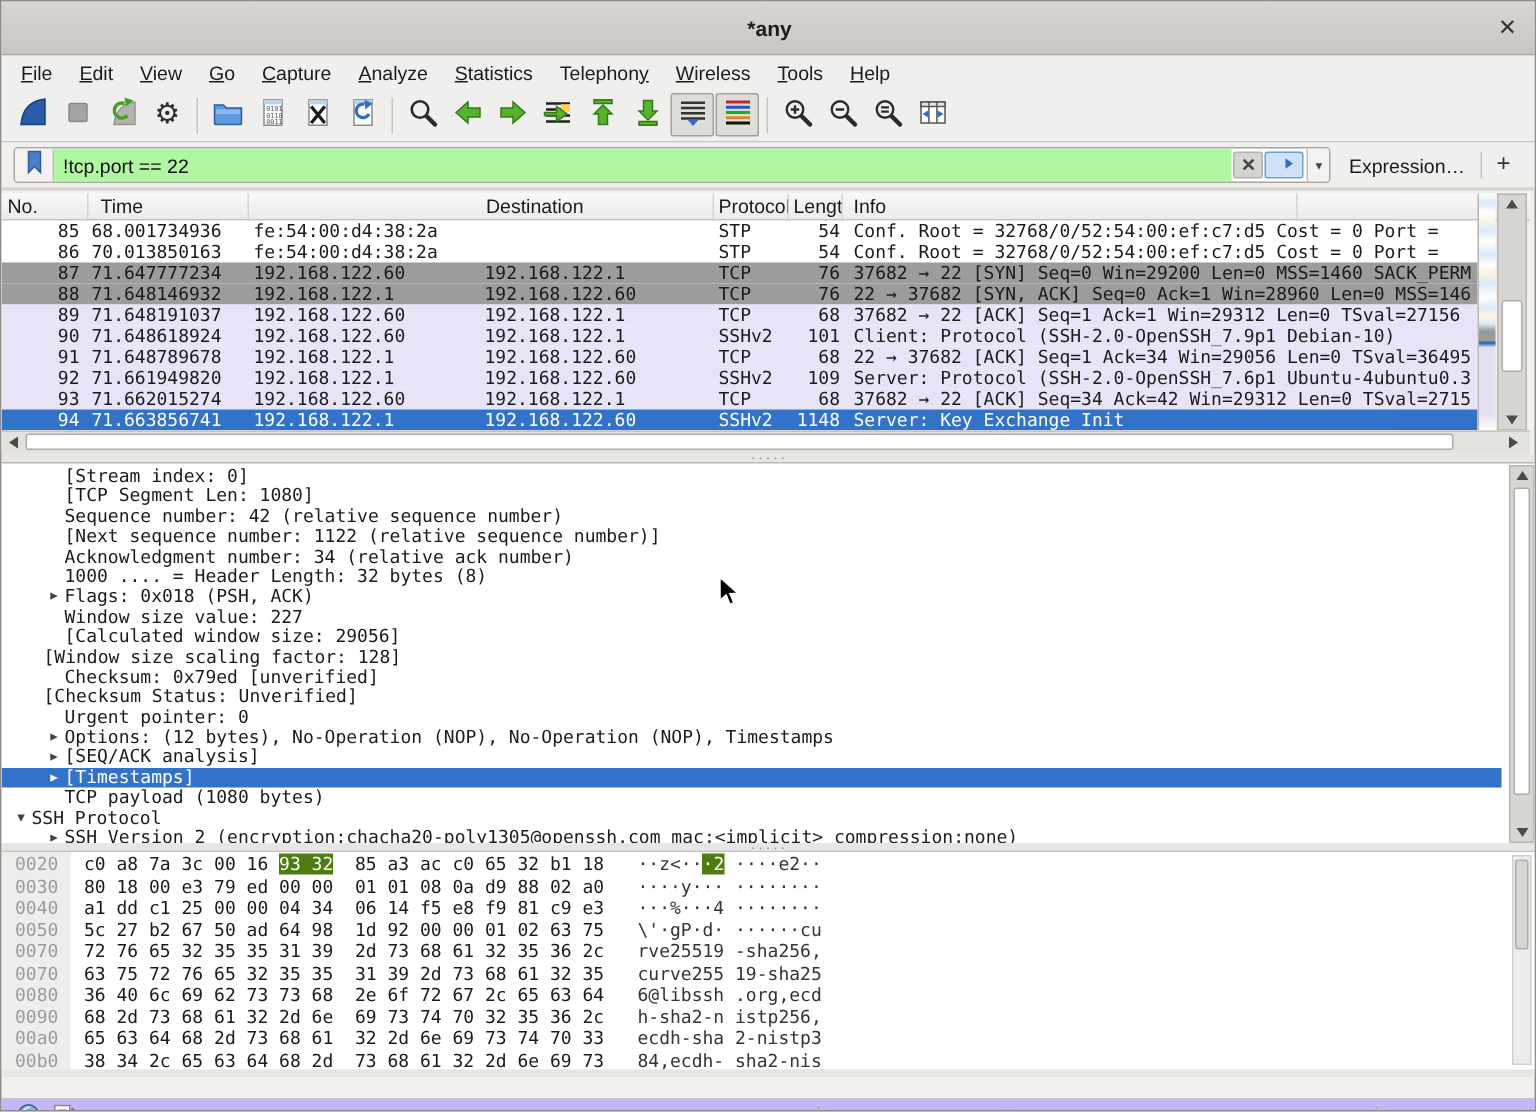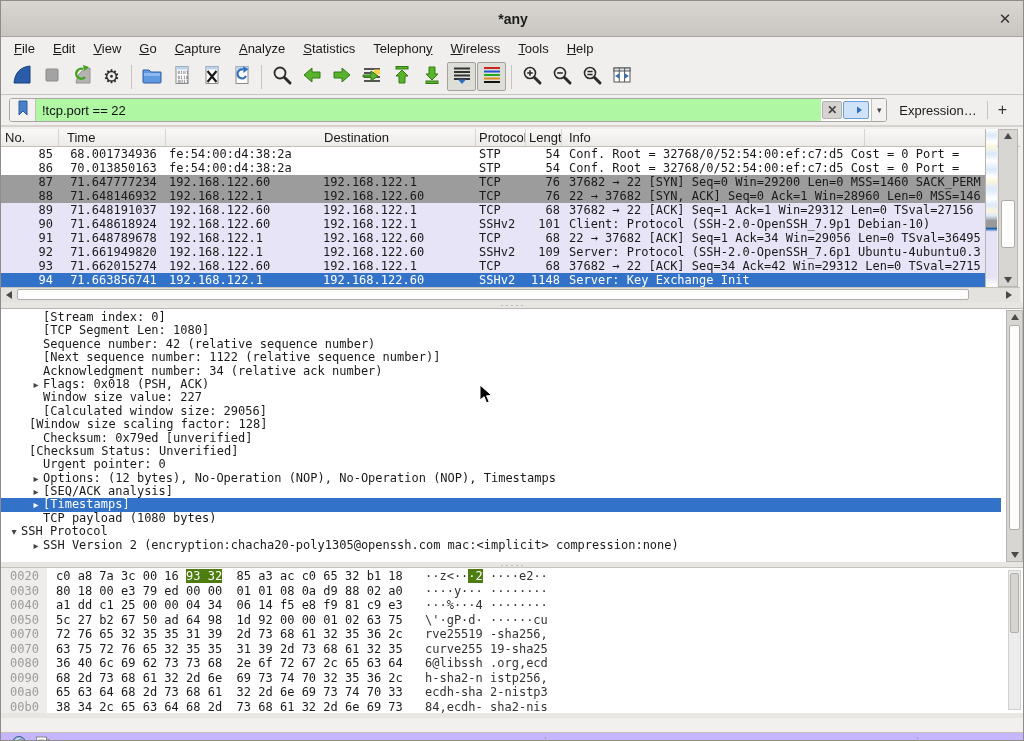--- a/index.html
+++ b/index.html
@@ -58,21 +58,21 @@
     padding:1px 0 0 3px; }
   #plist-rows { position:absolute; left:0; top:18px; width:984px; height:140px; overflow:hidden;
     font-family:"DejaVu Sans Mono", monospace; font-size:12px; }
   .prow { height:14px; line-height:14px; white-space:nowrap; display:flex; }
   .prow.white { background:#fff; }
   .prow.gray { background:#9c9c9c; }
   .prow.lav  { background:#e6e4f6; }
   .prow.sel  { background:#3272c8; color:#fff; }
   .pcell { overflow:hidden; white-space:nowrap; flex:none; }
   .c-no  { width:58px; text-align:right; padding-right:6px; }
-  .c-time{ width:107px; padding-left:2px;text-align:center; }
+  .c-time{ width:107px; padding-left:2px; }
   .c-src { width:155px; padding-left:3px; }
   .c-dst { width:155px; padding-left:2px; }
   .c-pro { width:50px; padding-left:3px; }
   .c-len { width:36px; text-align:right; padding-right:2px; }
   .c-inf { flex:1; padding-left:7px; }
 
   
   #minimap { position:absolute; left:984px; top:0; width:12px; height:158px;
     border-left:1px solid #b9b6b2;
     background:linear-gradient(#ffffff 0%,#dbe9fb 4%,#ffffff 8%,#fdf6dd 11%,#dbe9fb 16%,
@@ -460,20 +460,24 @@
       </div>
       <div class="dline" style="padding-left: 28px;">
         <span class="arrow"></span>
         <span>[Next sequence number: 1122    (relative sequence number)]</span>
       </div>
       <div class="dline" style="padding-left: 28px;">
         <span class="arrow"></span>
         <span>Acknowledgment number: 34    (relative ack number)</span>
       </div>
       <div class="dline" style="padding-left: 28px;">
+        <span class="arrow"></span>
+        <span>1000 .... = Header Length: 32 bytes (8)</span>
+      </div>
+      <div class="dline" style="padding-left: 28px;">
         <span class="arrow">▸</span>
         <span>Flags: 0x018 (PSH, ACK)</span>
       </div>
       <div class="dline" style="padding-left: 28px;">
         <span class="arrow"></span>
         <span>Window size value: 227</span>
       </div>
       <div class="dline" style="padding-left: 28px;">
         <span class="arrow"></span>
         <span>[Calculated window size: 29056]</span>

